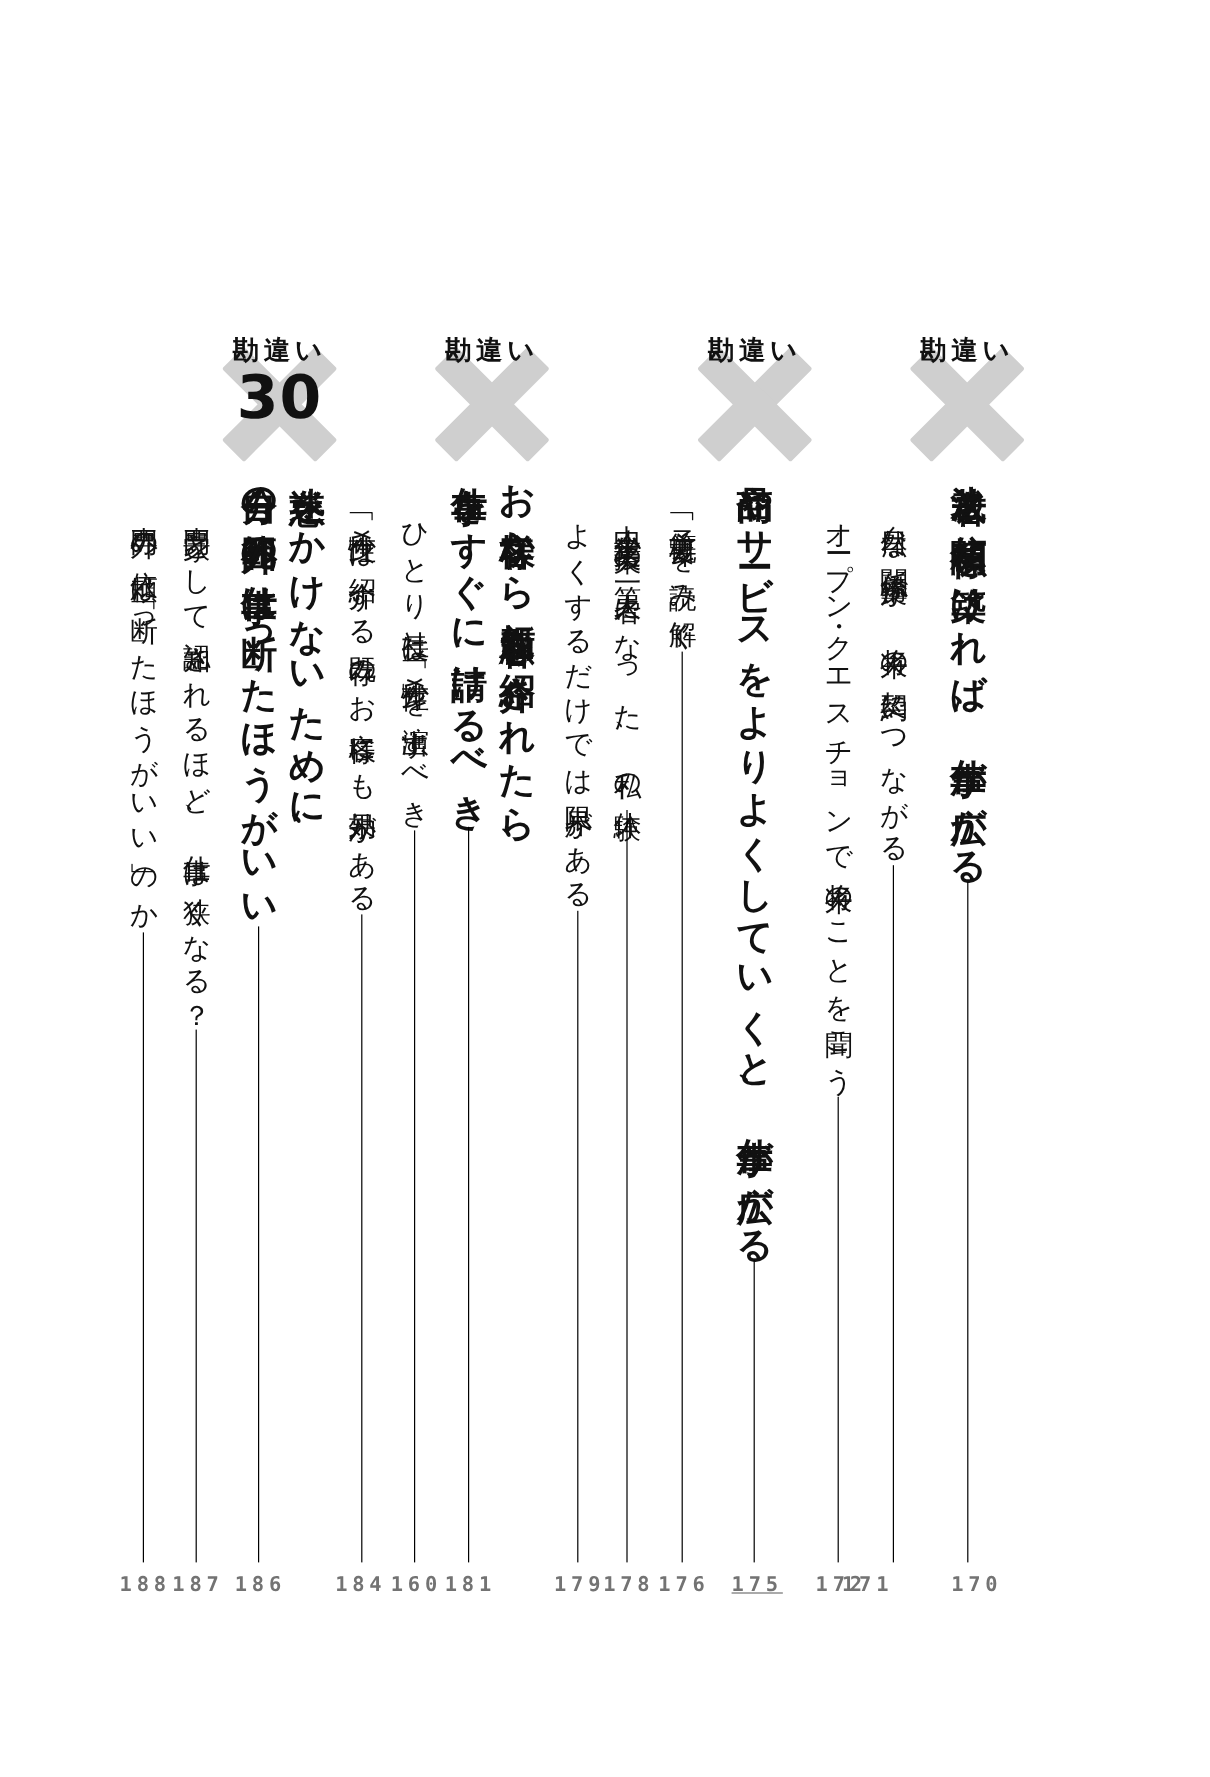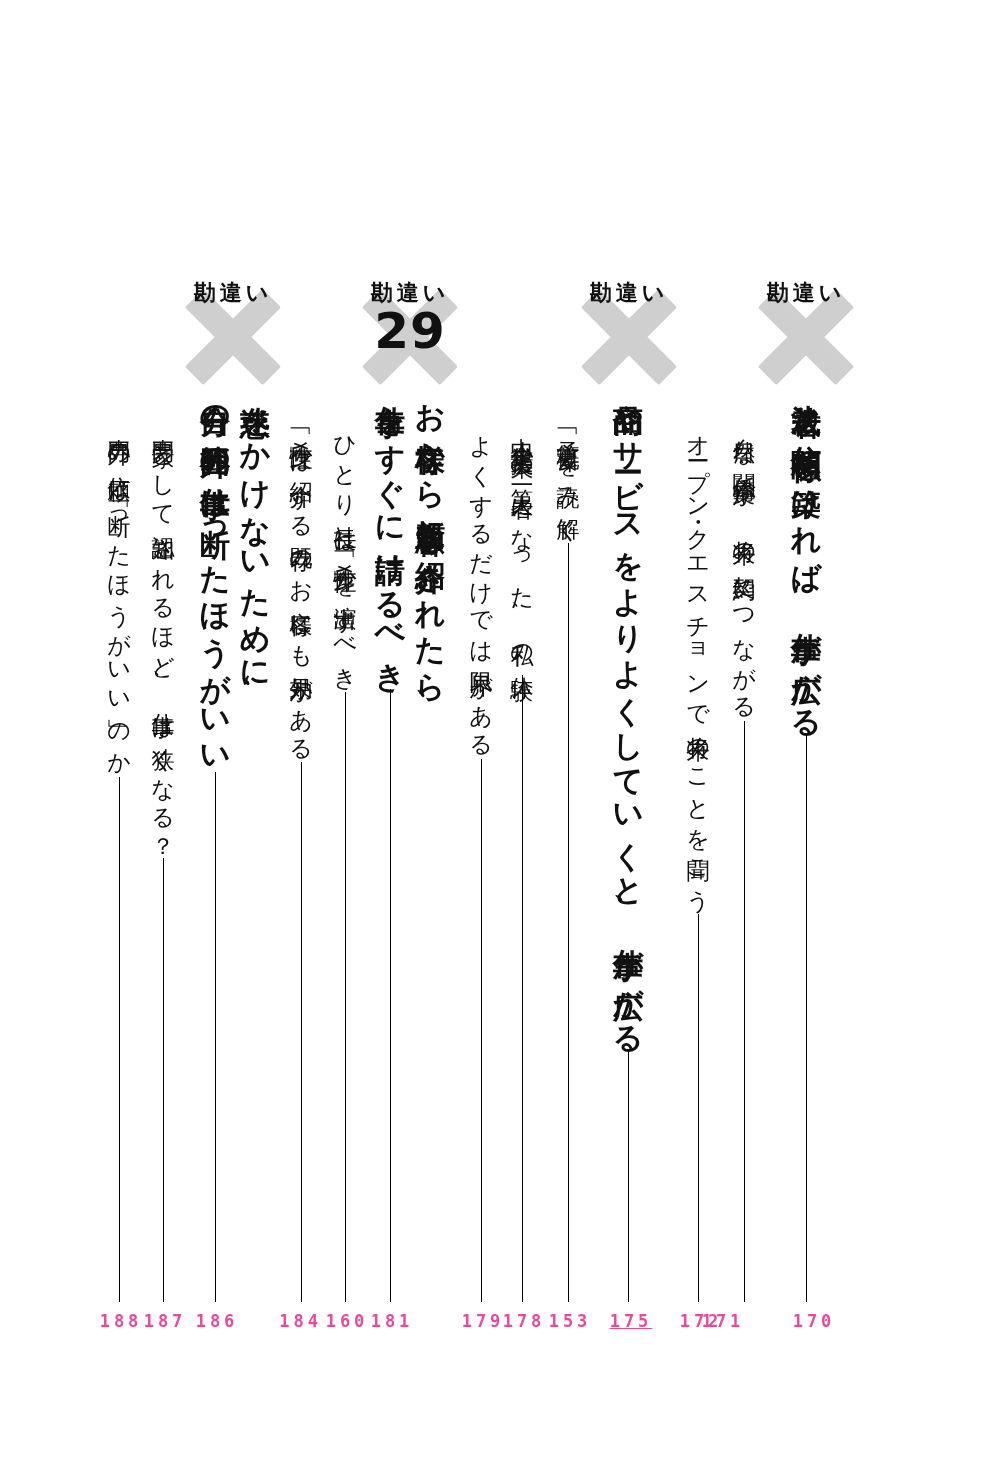--- a/index.html
+++ b/index.html
@@ -51,21 +51,21 @@
     font-family:"DejaVu Serif", serif;
     font-weight:normal; font-size:23px; letter-spacing:3px;
   }
   .leader { flex:1 1 auto; width:1px; min-height:0; background:#000; margin-top:11px; }
   
   .pagenum {
     position:absolute; top:1311px; width:70px;
     text-align:center;
     font-family:"DejaVu Sans Mono", monospace;
     font-weight:bold; font-size:17px; letter-spacing:4px; text-indent:4px;
-    color:#ec4899;
+    color:#737373;
   }
 </style>
 </head>
 <body>
 
 <div class="page">
 
   <div class="badge" style="left:746px;">
     <div class="x-mark">
       <div class="x-bar a"></div>
@@ -106,31 +106,30 @@
   </div>
   <div class="col sub" style="left:506px; top:420px;">
     <div class="vtext s">中小企業支援策の第一人者になった、私の体験</div>
     <div class="leader"></div>
   </div>
   <div class="col sub" style="left:465px; top:420px;">
     <div class="vtext s">よくするだけでは限界がある</div>
     <div class="leader"></div>
   </div>
   <div class="pagenum" style="left:594px;text-decoration:underline;">175</div>
-  <div class="pagenum" style="left:533px;">153</div>
+  <div class="pagenum" style="left:533px;">176</div>
   <div class="pagenum" style="left:487px;">178</div>
   <div class="pagenum" style="left:446px;">179</div>
 
   <div class="badge" style="left:350px;">
     <div class="x-mark">
       <div class="x-bar a"></div>
       <div class="x-bar b"></div>
     </div>
     <div class="kanchigai">勘違い</div>
-    <div class="num">29</div>
   </div>
   <div class="col head" style="left:408px; top:382px;">
     <div class="vtext h">お客様から新規顧客を紹介されたら、</div>
   </div>
   <div class="col head" style="left:368px; top:382px;">
     <div class="vtext h">仕事をすぐに請けるべき</div>
     <div class="leader"></div>
   </div>
   <div class="col sub" style="left:329px; top:420px;">
     <div class="vtext s">ひとり社長は「希少性」を演出すべき</div>
@@ -143,20 +142,21 @@
   <div class="pagenum" style="left:355px;">181</div>
   <div class="pagenum" style="left:310px;">160</div>
   <div class="pagenum" style="left:252px;text-align:right;">184</div>
 
   <div class="badge" style="left:173px;">
     <div class="x-mark">
       <div class="x-bar a"></div>
       <div class="x-bar b"></div>
     </div>
     <div class="kanchigai">勘違い</div>
+    <div class="num">30</div>
   </div>
   <div class="col head" style="left:233px; top:382px;">
     <div class="vtext h">迷惑をかけないために、</div>
   </div>
   <div class="col head" style="left:193px; top:382px;">
     <div class="vtext h">自分の範囲外の仕事は断ったほうがいい</div>
     <div class="leader"></div>
   </div>
   <div class="col sub" style="left:147px; top:420px;">
     <div class="vtext s">専門家として認知されるほど、仕事は狭くなる？</div>

